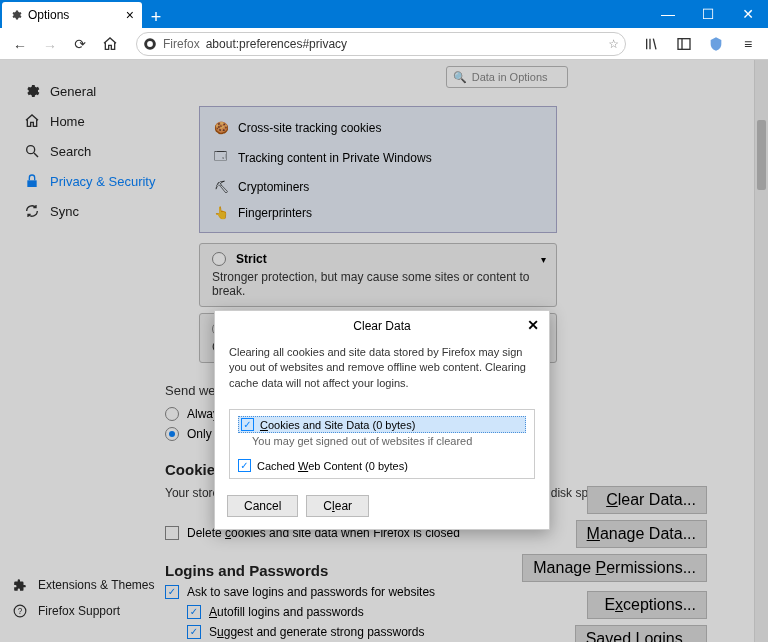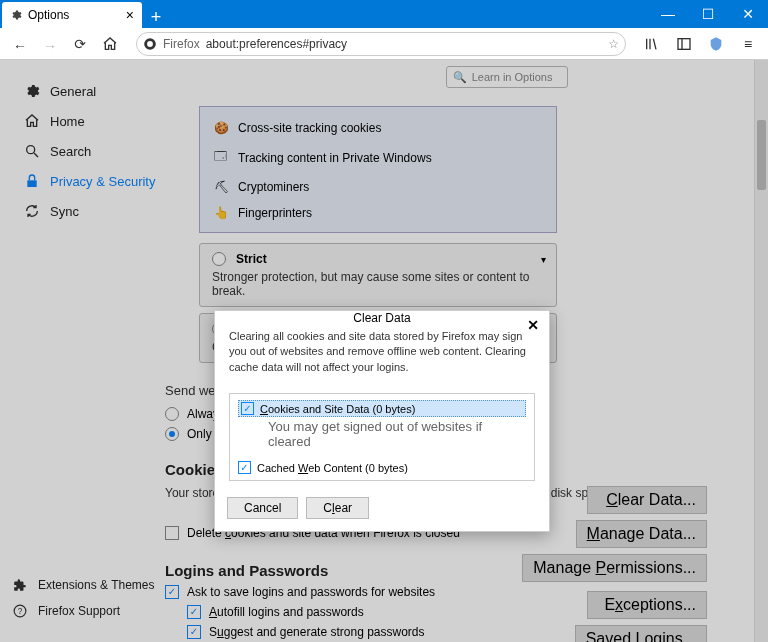--- a/index.html
+++ b/index.html
@@ -62,29 +62,29 @@
 .underline-letter { text-decoration: underline; }
 
 .action-btn { background: #ddd; border: 1px solid #bbb; padding: 4px 10px; font-size: 16px; min-width: 120px; text-align: right; margin: 3px 0; }
 .right-btns { position: absolute; right: 18px; display: flex; flex-direction: column; align-items: flex-end; }
 
 .scrollbar { position: absolute; right: 0; top: 0; bottom: 0; width: 14px; background: #f0f0f0; border-left: 1px solid #e0e0e0; z-index: 2; }
 .scroll-thumb { position: absolute; left: 2px; right: 2px; top: 60px; height: 70px; background: #c0c0c0; border-radius: 2px; }
 
 
 .dialog { position: absolute; left: 214px; top: 250px; width: 336px; background: #fff; border: 1px solid #ccc; box-shadow: 0 4px 16px rgba(0,0,0,0.3); z-index: 10; }
-.dlg-title { text-align: center; font-size: 12px; padding: 0 0; position: relative; font-weight: 400; }
+.dlg-title { text-align: center; font-size: 12px; padding: 8px 0; position: relative; font-weight: 400; }
 .dlg-close { position: absolute; right: 10px; top: 6px; font-size: 14px; font-weight: bold; }
 .dlg-body { padding: 4px 14px 10px 14px; font-size: 11px; color: #333; line-height: 1.4; }
 .dlg-opts { margin: 8px 14px; border: 1px solid #ccc; }
 .dlg-opt { padding: 6px 8px; }
 .dlg-opt.first { border-bottom: 0; }
 .dlg-opt .row1 { display: flex; align-items: center; gap: 6px; font-size: 11px; }
 .dlg-opt .row1.sel { background: #cfe5fb; border: 1px dotted #4a90d9; padding: 1px 2px; }
-.dlg-opt .sub { font-size: 13px; color: #666; margin-left: 30px; margin-top: 2px; }
+.dlg-opt .sub { font-size: 11px; color: #666; margin-left: 14px; margin-top: 2px; }
 .dlg-check { width: 13px; height: 13px; border: 1px solid #0a84ff; display: inline-flex; align-items: center; justify-content: center; color: #0a84ff; font-size: 10px; }
 .dlg-footer { display: flex; justify-content: flex-start; gap: 8px; padding: 8px 12px 12px; }
 .dlg-btn { background: #e8e8e8; border: 1px solid #bbb; padding: 3px 16px; font-size: 12px; }
 
 .main-inner { margin-left: 0; }
 .cookies-section, .logins-section { position: relative; margin-left: 0; width: 560px; }
 svg { display: block; }
 </style>
 </head>
 <body>
@@ -216,21 +216,21 @@
             </svg>
           </span>
         <span>Firefox Support</span>
       </div>
     </div>
   </div>
 
   <div class="main-col">
     <div class="find-box">
       <span class="mag">🔍</span>
-      <span>Learn in Options</span>
+      <span>Data in Options</span>
     </div>
 
     <div class="tracking-box">
       <div class="track-item">
           <span class="track-icon">🍪</span>
           <span>Cross-site tracking cookies</span>
         </div>
       <div class="track-item">
           <span class="track-icon">🗔</span>
           <span>Tracking content in Private Windows</span>

